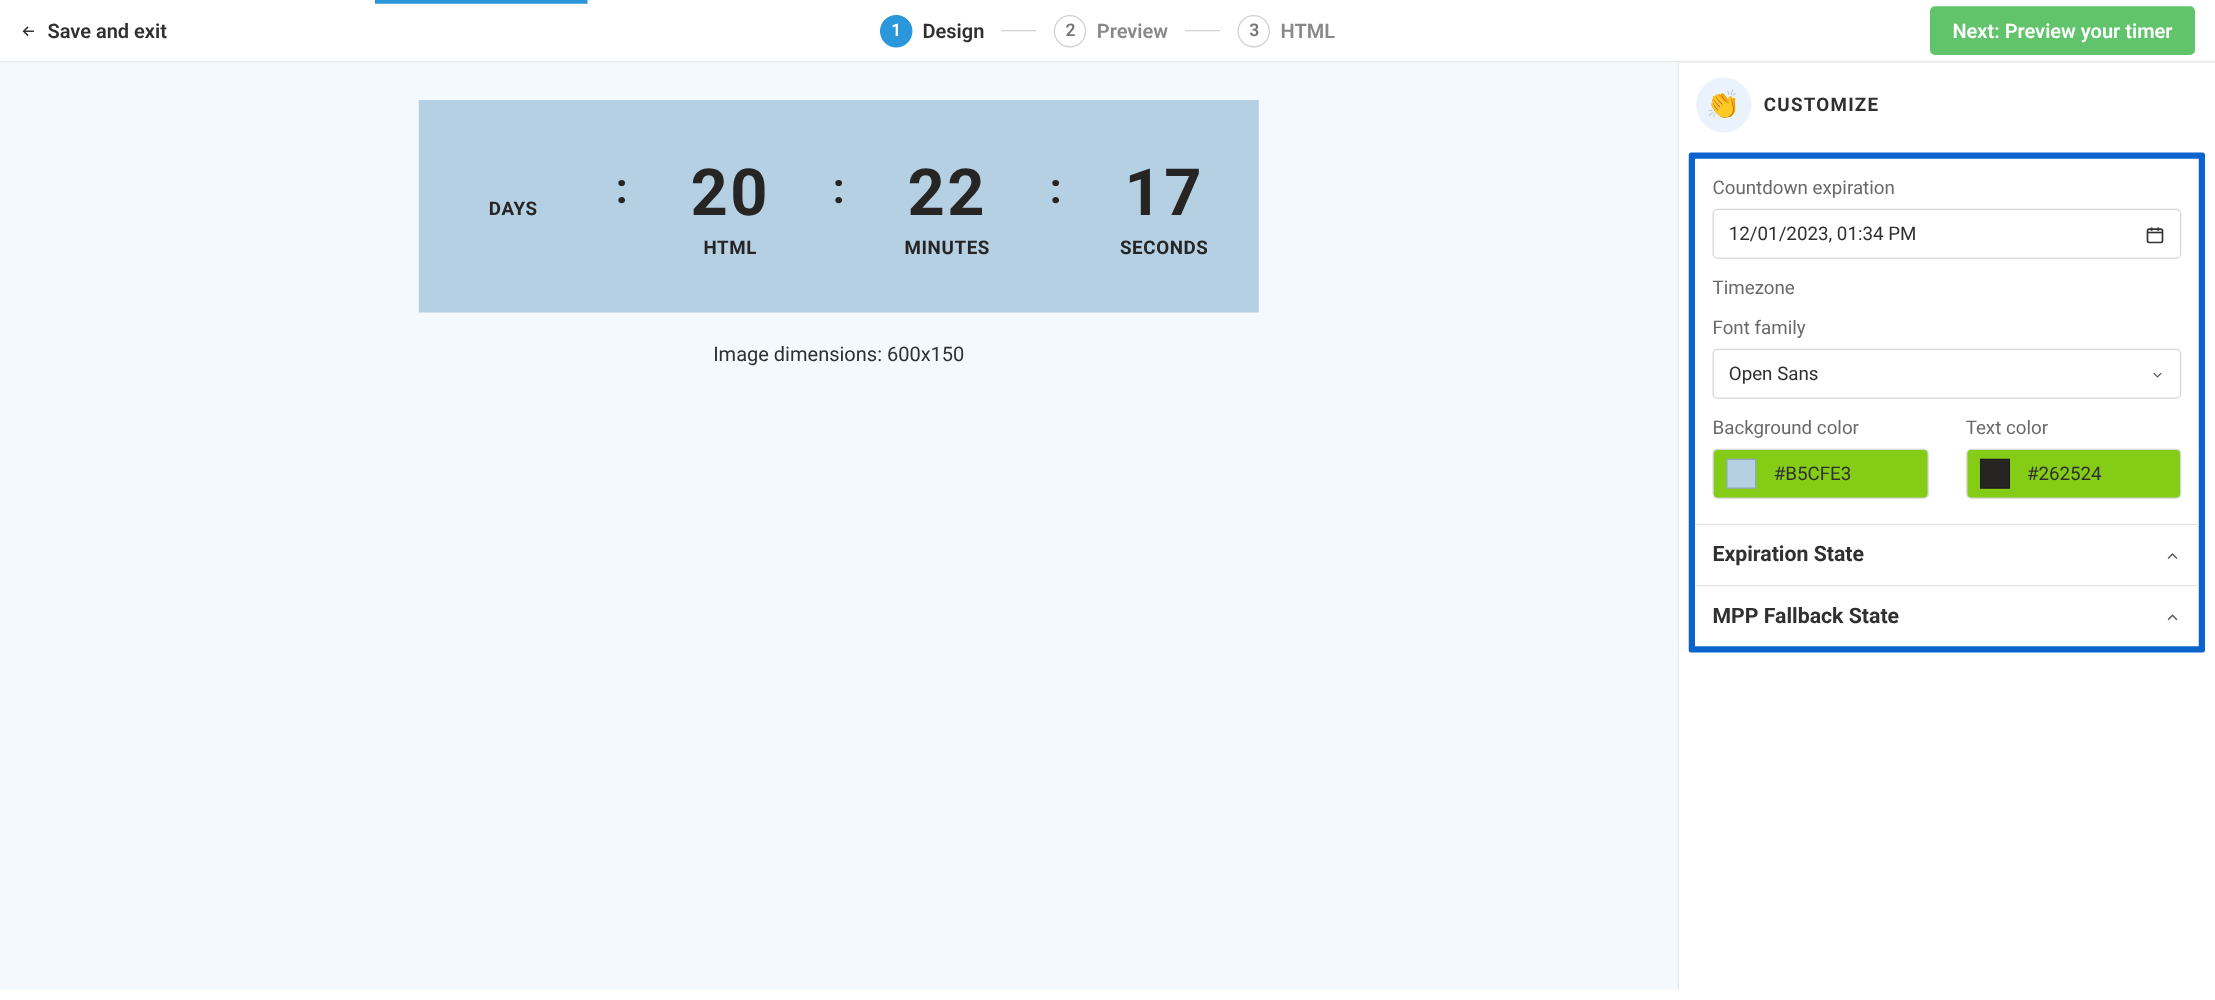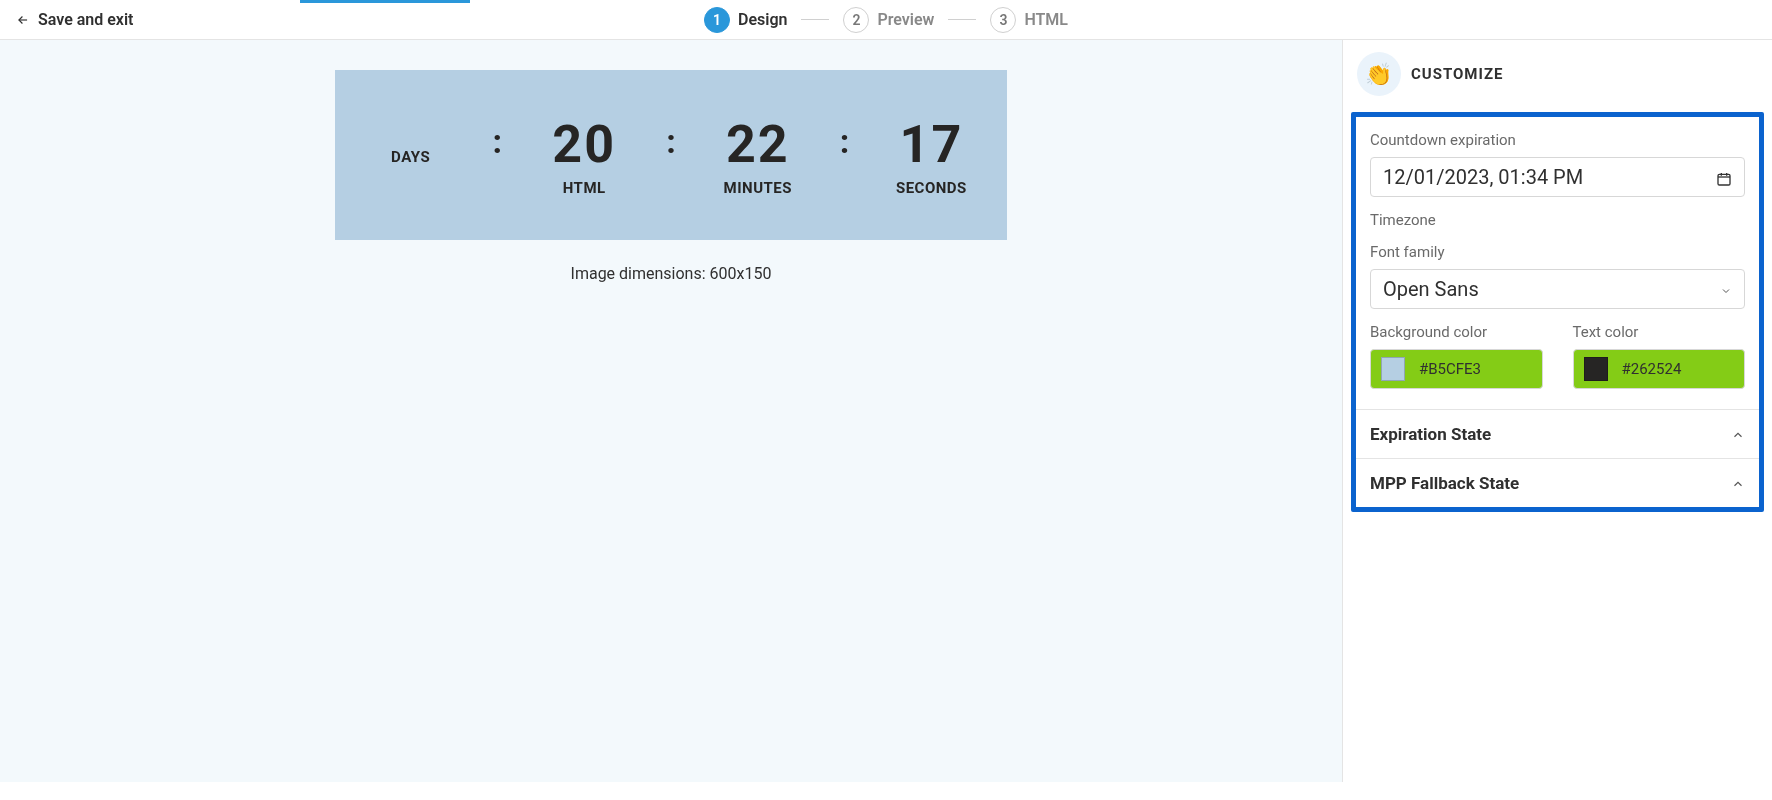--- a/index.html
+++ b/index.html
@@ -9,21 +9,21 @@
     width: 1772px;
     height: 800px;
     overflow: hidden;
     color: #262524;
   }
 
   
   .topbar {
     display: flex;
     align-items: center;
-    height: 40px;
+    height: 50px;
     border-bottom: 1px solid #e4e4e4;
     padding: 0 16px;
     position: relative;
     background: #fff;
   }
   .save-exit {
     display: inline-flex;
     align-items: center;
     gap: 8px;
     color: #303030;
@@ -216,21 +216,21 @@
   .input, .select {
     width: 100%;
     border: 1px solid #d7d7d7;
     border-radius: 4px;
     height: 40px;
     padding: 0 12px;
     display: flex;
     align-items: center;
     justify-content: space-between;
     background: #fff;
-    font-size: 20px;
+    font-size: 15px;
     color: #303030;
   }
   .input .cal,
   .select .chev-sm { color: #555; }
 
   .color-row { display: flex; gap: 30px; margin-top: 14px; }
   .color-col { flex: 1; }
   .color-input {
     display: flex;
     align-items: center;
@@ -273,20 +273,21 @@
       <span class="circle">2</span>
       <span class="slabel">Preview</span>
     </div>
     <div class="connector"></div>
     <div class="step inactive">
       <span class="circle">3</span>
       <span class="slabel">HTML</span>
     </div>
   </div>
 
+  <div class="next-btn">Next: Preview your timer</div>
 </div>
 
 <div class="main">
   <div class="canvas">
     <div class="timer-preview">
       <div class="unit">
         <div class="lab">DAYS</div>
       </div>
       <div class="colon">:</div>
       <div class="unit">

